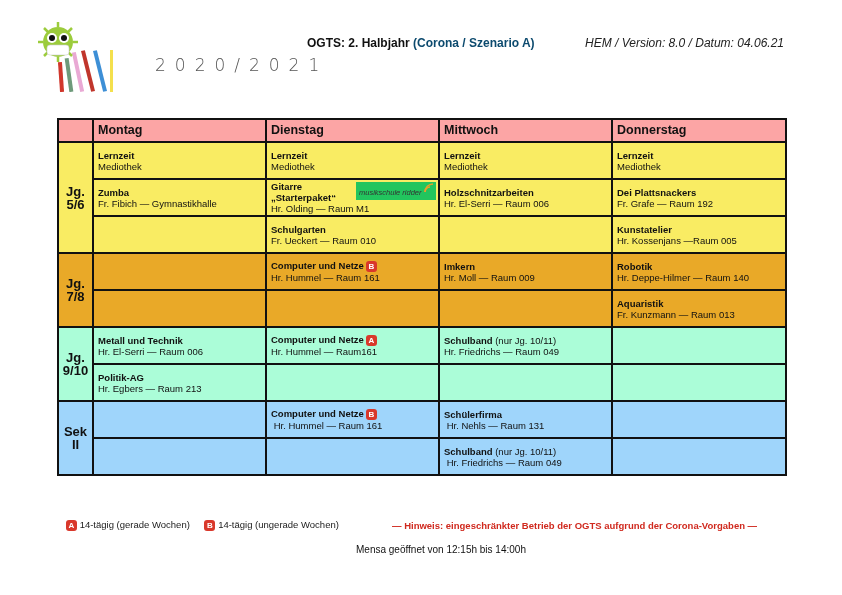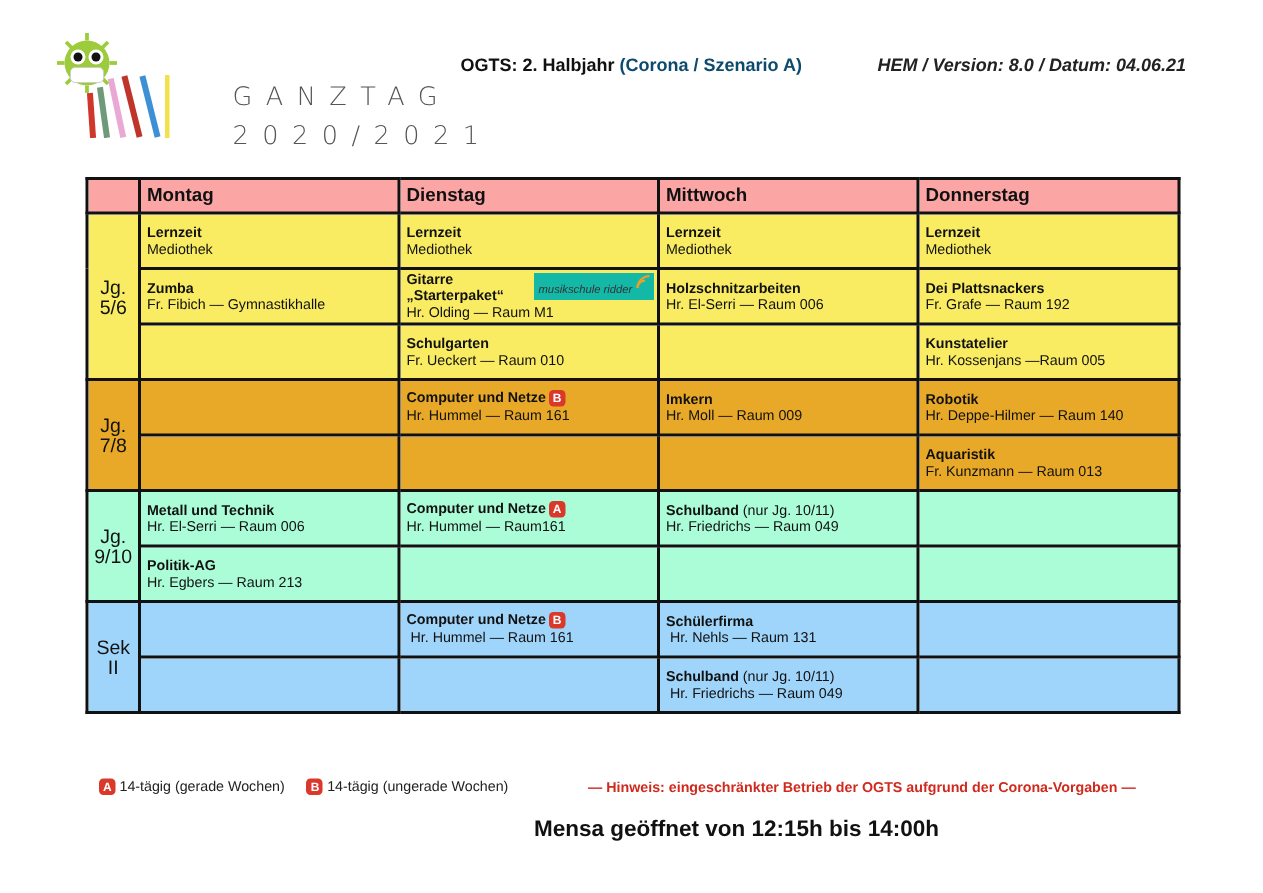--- a/index.html
+++ b/index.html
@@ -4,51 +4,51 @@
 <style>
   html, body { margin: 0; padding: 0; }
   body {
     width: 842px; height: 595px; background: #ffffff; position: relative; overflow: hidden;
     font-family: "Liberation Sans", sans-serif; color: #111;
   }
   .logo { position: absolute; left: 30px; top: 12px; width: 240px; height: 80px; }
   .logo-text { position: absolute; left: 125px; top: 40px; font-family: "DejaVu Sans", sans-serif; font-size: 17px; letter-spacing: 9px; color: #555; line-height: 26px; font-weight: 300; }
   .title { position: absolute; left: 307px; top: 36px; font-size: 12px; font-weight: bold; }
   .title .red { color: #0c4a6e; }
-  .version { position: absolute; left: 585px; top: 36px; font-size: 12px; font-style: italic; color: #222; font-weight: bold; }
+  .version { position: absolute; left: 585px; top: 36px; font-size: 12px; font-style: italic; color: #222; }
 
   table.plan {
     position: absolute; left: 57px; top: 118px; width: 728px;
     border-collapse: collapse; table-layout: fixed;
   }
   table.plan td, table.plan th {
     border: 2px solid #111; padding: 0 4px; vertical-align: middle; text-align: left;
     font-size: 9.5px; line-height: 11px; overflow: hidden;
   }
   table.plan th { background: #fca5a5; font-size: 12.5px; font-weight: bold; height: 21px; padding-left: 4px; }
-  table.plan td.lbl { text-align: center; font-size: 13px; font-weight: normal; line-height: 13px; padding: 0; margin-top: 12px; }
+  table.plan td.lbl { text-align: center; font-size: 13px; font-weight: bold; line-height: 13px; padding: 0; margin-top: 12px; }
   .r { height: 37px; }
   .y { background: #f9ec63; }
   .o { background: #e9a928; }
   .g { background: #abfdd8; }
   .b { background: #9fd5fb; }
   .t { font-weight: bold; }
   .badge {
     display: inline-block; width: 11px; height: 11px; border-radius: 3px; background: #d9382b;
     color: #fff; font-size: 8px; font-weight: bold; text-align: center; line-height: 11px; vertical-align: middle; margin-left: 2px;
   }
   .ms-logo {
-    position: absolute; right: 2px; top: 2px; width: 80px; height: 18px; background: #14b8a6;
+    position: absolute; right: 2px; top: 2px; width: 80px; height: 18px; background: #22c55e;
     font-size: 7.5px; font-style: italic; color: #333; line-height: 22px; padding-left: 3px; box-sizing: border-box;
   }
   .cell-rel { position: relative; margin-left: 20px; }
   .legend { position: absolute; left: 66px; top: 519px; font-size: 9.5px; color: #222; }
   .legend .item { margin-right: 12px; }
   .note { position: absolute; left: 392px; top: 520px; font-size: 9.5px; font-weight: bold; color: #d0291e; }
-  .mensa { position: absolute; left: 323px; top: 544px; font-size: 15px; font-weight: bold; padding-left: 33px; }
+  .mensa { position: absolute; left: 323px; top: 544px; font-size: 10px; font-weight: normal; padding-left: 33px; }
 </style>
 </head>
 <body>
 
 <div class="logo">
   <svg width="100" height="80" viewBox="0 0 100 80">
 
     <rect x="29" y="50" width="4" height="30" fill="#d0372c" transform="rotate(-4 31 65)"></rect>
     <rect x="37" y="46" width="4" height="34" fill="#6e9a7a" transform="rotate(-8 39 63)"></rect>
     <rect x="46" y="40" width="4" height="40" fill="#e9a9d4" transform="rotate(-12 48 60)"></rect>
@@ -67,21 +67,20 @@
       <line x1="14" y1="44" x2="18" y2="40"></line>
         <line x1="38" y1="40" x2="42" y2="44"></line>
     </g>
     <circle cx="22" cy="26" r="5" fill="#fff"></circle>
       <circle cx="34" cy="26" r="5" fill="#fff"></circle>
     <circle cx="22" cy="26" r="3" fill="#111"></circle>
       <circle cx="34" cy="26" r="3" fill="#111"></circle>
     <rect x="17" y="33" width="22" height="10" rx="3" fill="#fff" stroke="#ccc" stroke-width="0.6"></rect>
   </svg>
   <div class="logo-text">
-    <div>GANZTAG</div>
     <div>2020/2021</div>
   </div>
 </div>
 
 <div class="title">
   <span>OGTS: 2. Halbjahr</span>
   <span class="red">(Corona / Szenario A)</span>
 </div>
 <div class="version">HEM / Version: 8.0 / Datum: 04.06.21</div>
 

